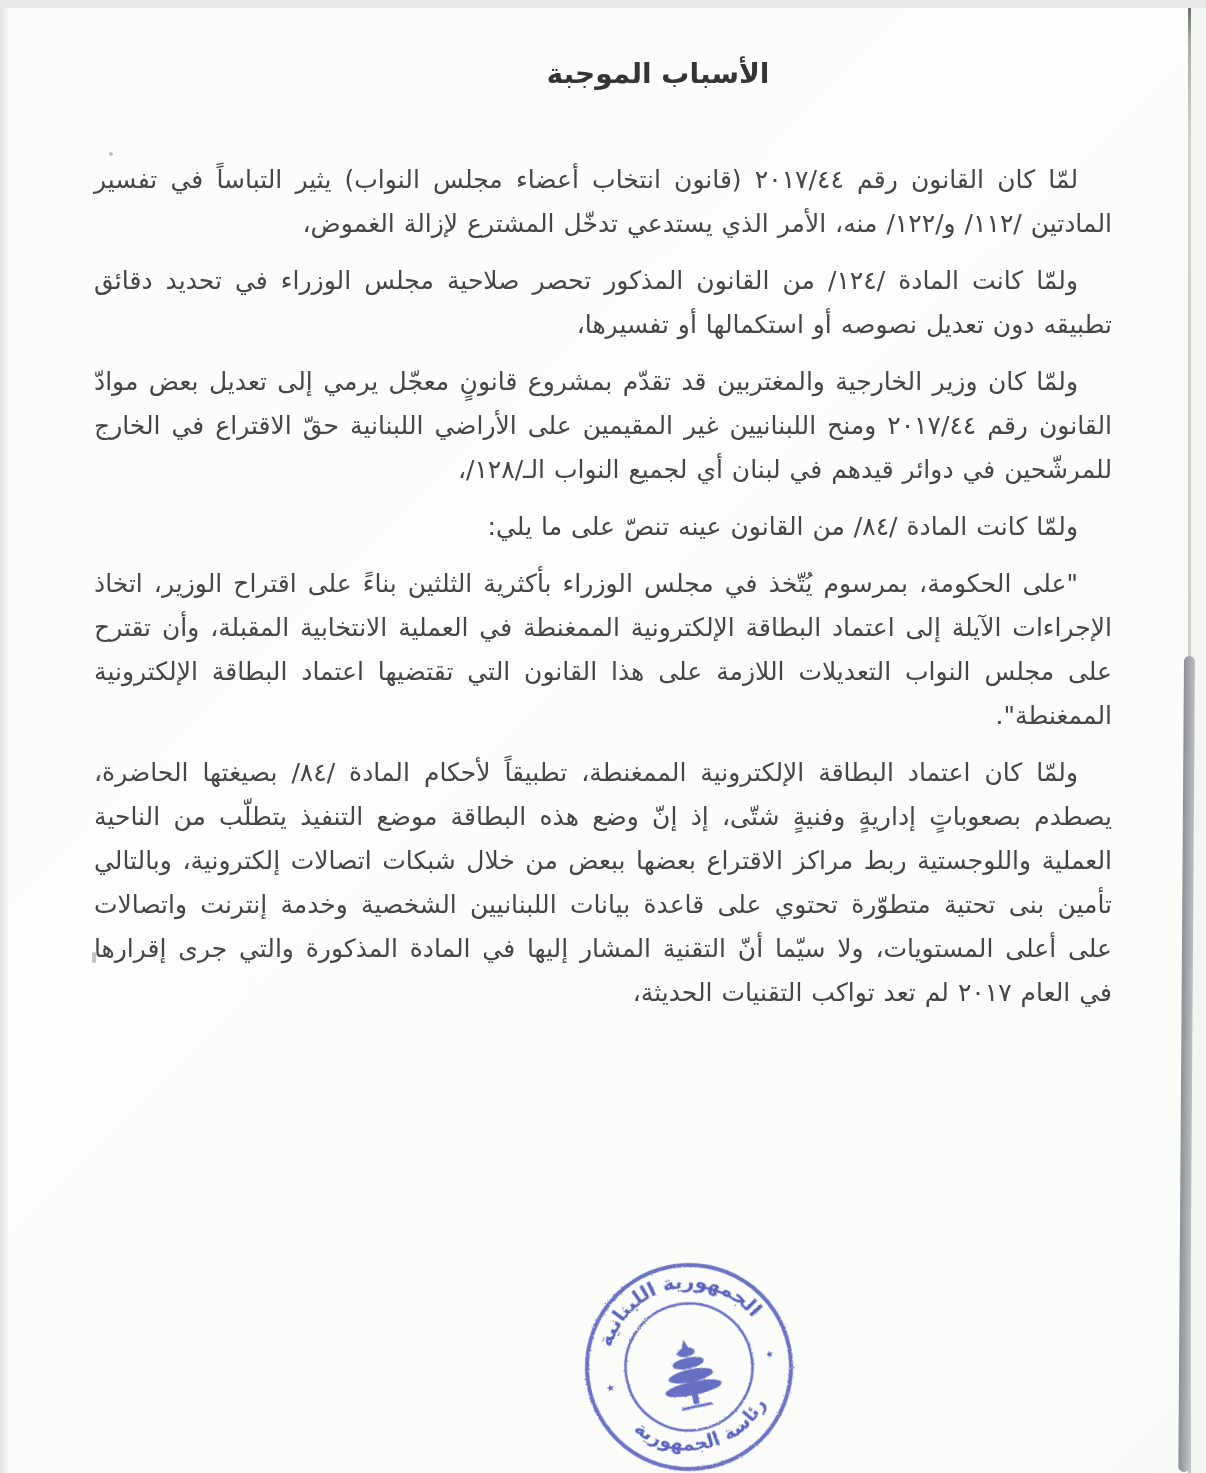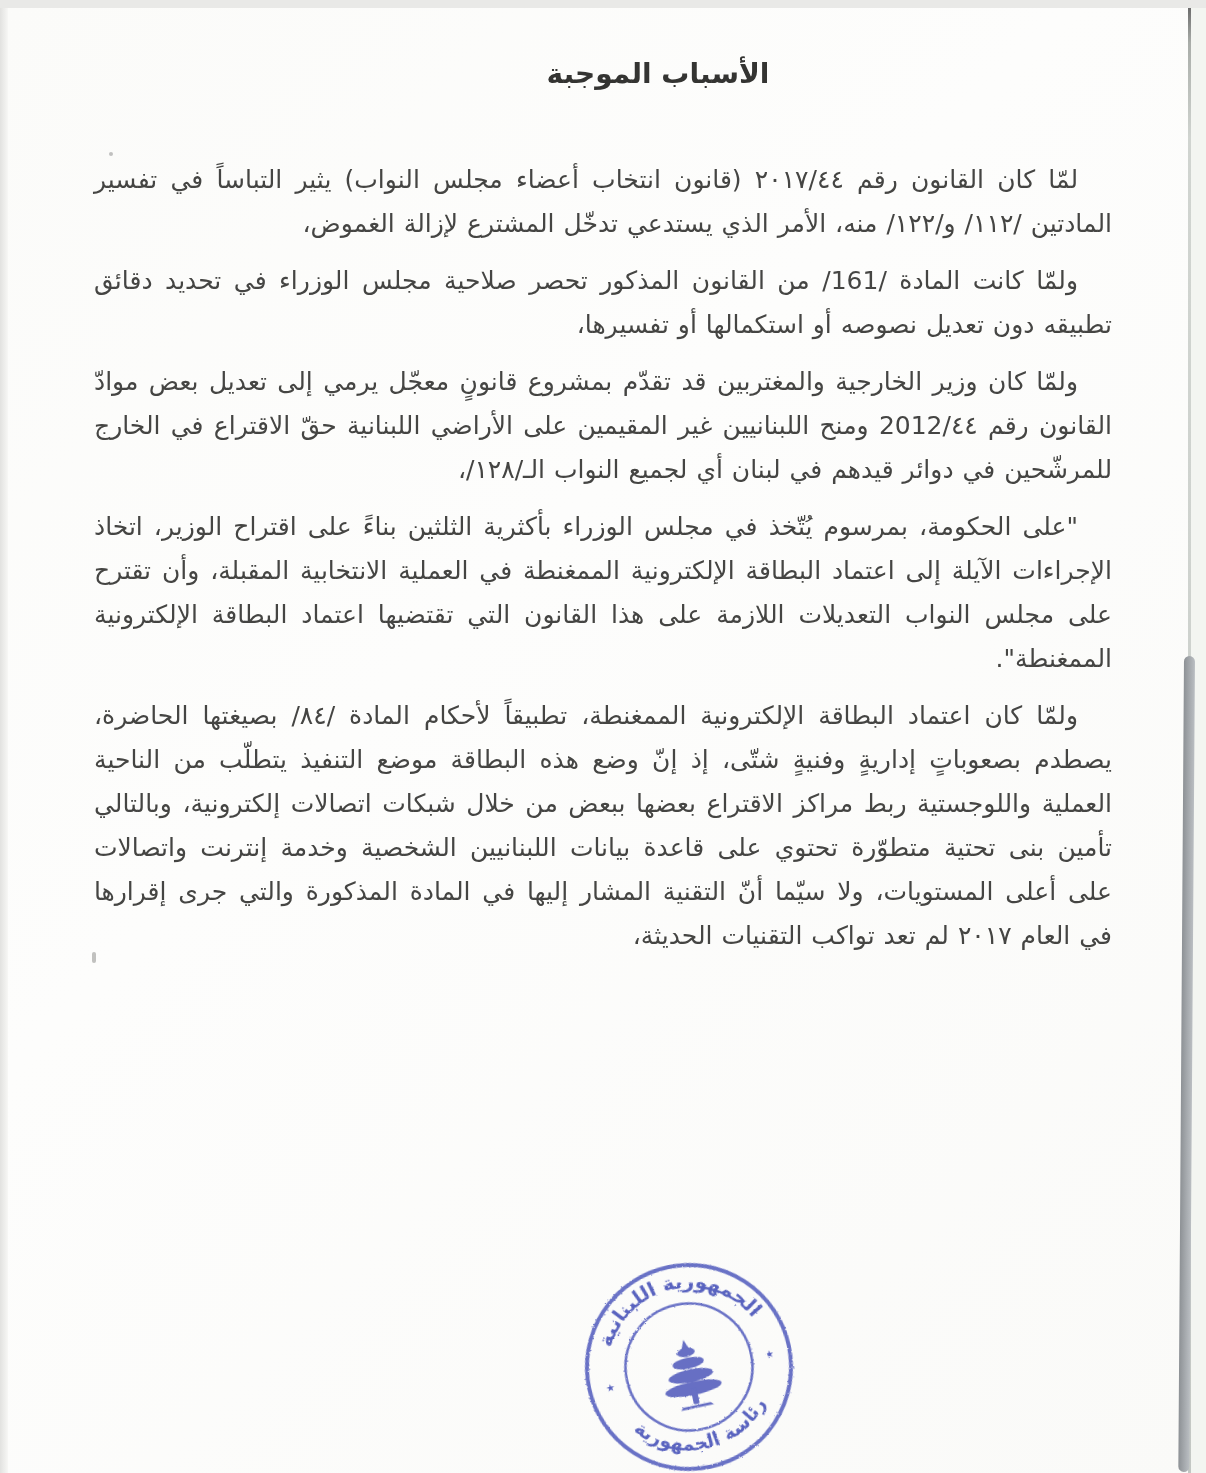--- a/index.html
+++ b/index.html
@@ -86,22 +86,23 @@
   <div class="right-outer"></div>
   <div class="right-line"></div>
   <div class="right-bar"></div>
   <div class="speck-a"></div>
   <div class="speck-b"></div>
 
   <h1 class="title">الأسباب الموجبة</h1>
 
   <div class="body-text">
     <p>لمّا كان القانون رقم ٢٠١٧/٤٤ (قانون انتخاب أعضاء مجلس النواب) يثير التباساً في تفسير المادتين /١١٢/ و/١٢٢/ منه، الأمر الذي يستدعي تدخّل المشترع لإزالة الغموض،</p>
-    <p>ولمّا كانت المادة /161/ من القانون المذكور تحصر صلاحية مجلس الوزراء في تحديد دقائق تطبيقه دون تعديل نصوصه أو استكمالها أو تفسيرها،</p>
-    <p>ولمّا كان وزير الخارجية والمغتربين قد تقدّم بمشروع قانونٍ معجّل يرمي إلى تعديل بعض موادّ القانون رقم 2012/٤٤ ومنح اللبنانيين غير المقيمين على الأراضي اللبنانية حقّ الاقتراع في الخارج للمرشّحين في دوائر قيدهم في لبنان أي لجميع النواب الـ/١٢٨/،</p>
+    <p>ولمّا كانت المادة /١٢٤/ من القانون المذكور تحصر صلاحية مجلس الوزراء في تحديد دقائق تطبيقه دون تعديل نصوصه أو استكمالها أو تفسيرها،</p>
+    <p>ولمّا كان وزير الخارجية والمغتربين قد تقدّم بمشروع قانونٍ معجّل يرمي إلى تعديل بعض موادّ القانون رقم ٢٠١٧/٤٤ ومنح اللبنانيين غير المقيمين على الأراضي اللبنانية حقّ الاقتراع في الخارج للمرشّحين في دوائر قيدهم في لبنان أي لجميع النواب الـ/١٢٨/،</p>
+    <p>ولمّا كانت المادة /٨٤/ من القانون عينه تنصّ على ما يلي:</p>
     <p>"على الحكومة، بمرسوم يُتّخذ في مجلس الوزراء بأكثرية الثلثين بناءً على اقتراح الوزير، اتخاذ الإجراءات الآيلة إلى اعتماد البطاقة الإلكترونية الممغنطة في العملية الانتخابية المقبلة، وأن تقترح على مجلس النواب التعديلات اللازمة على هذا القانون التي تقتضيها اعتماد البطاقة الإلكترونية الممغنطة".</p>
     <p>ولمّا كان اعتماد البطاقة الإلكترونية الممغنطة، تطبيقاً لأحكام المادة /٨٤/ بصيغتها الحاضرة، يصطدم بصعوباتٍ إداريةٍ وفنيةٍ شتّى، إذ إنّ وضع هذه البطاقة موضع التنفيذ يتطلّب من الناحية العملية واللوجستية ربط مراكز الاقتراع بعضها ببعض من خلال شبكات اتصالات إلكترونية، وبالتالي تأمين بنى تحتية متطوّرة تحتوي على قاعدة بيانات اللبنانيين الشخصية وخدمة إنترنت واتصالات على أعلى المستويات، ولا سيّما أنّ التقنية المشار إليها في المادة المذكورة والتي جرى إقرارها في العام ٢٠١٧ لم تعد تواكب التقنيات الحديثة،</p>
   </div>
 
   <div class="stamp">
     <svg viewBox="0 0 220 220" xmlns="http://www.w3.org/2000/svg">
       <defs>
         <filter id="ink-rough" x="-10%" y="-10%" width="120%" height="120%">
           <feTurbulence type="fractalNoise" baseFrequency="0.55" numOctaves="2" result="n"></feTurbulence>
           <feDisplacementMap in="SourceGraphic" in2="n" scale="2.4"></feDisplacementMap>

